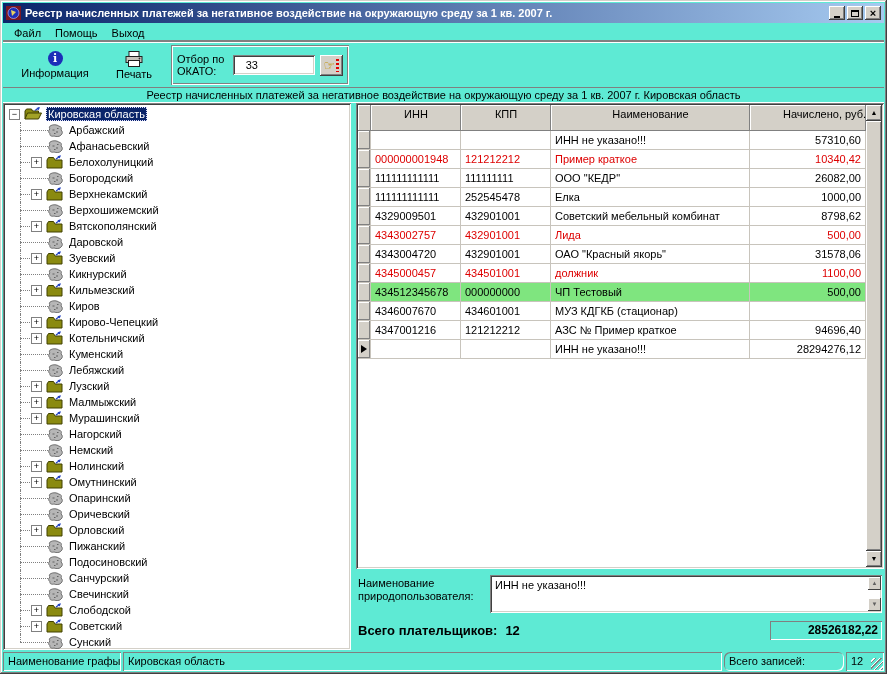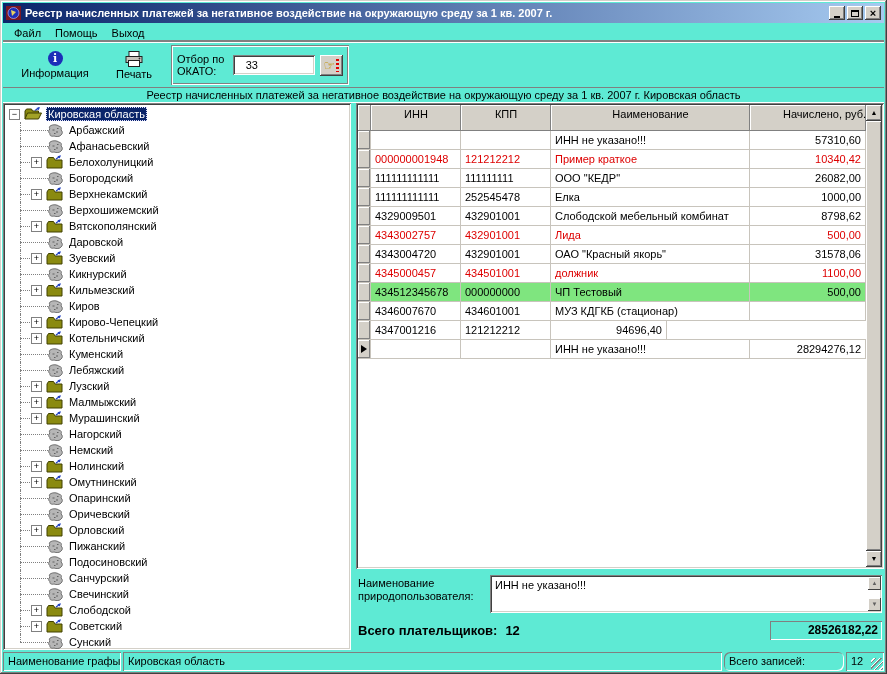--- a/index.html
+++ b/index.html
@@ -640,21 +640,21 @@
     <div class="gc w-inn c-inn">111111111111</div>
     <div class="gc w-kpp c-kpp">252545478</div>
     <div class="gc w-name c-name">Елка</div>
     <div class="gc w-amt c-amt">1000,00</div>
   </div>
 
   <div class="grow">
     <div class="gc gsel w-sel"></div>
     <div class="gc w-inn c-inn">4329009501</div>
     <div class="gc w-kpp c-kpp">432901001</div>
-    <div class="gc w-name c-name">Слободской мебельный комбинат</div>
+    <div class="gc w-name c-name">Советский мебельный комбинат</div>
     <div class="gc w-amt c-amt">8798,62</div>
   </div>
 
   <div class="grow red">
     <div class="gc gsel w-sel"></div>
     <div class="gc w-inn c-inn">4343002757</div>
     <div class="gc w-kpp c-kpp">432901001</div>
     <div class="gc w-name c-name">Лида</div>
     <div class="gc w-amt c-amt">500,00</div>
   </div>
@@ -688,20 +688,21 @@
     <div class="gc w-inn c-inn">4346007670</div>
     <div class="gc w-kpp c-kpp">434601001</div>
     <div class="gc w-name c-name">МУЗ КДГКБ (стационар)</div>
     <div class="gc w-amt c-amt"></div>
   </div>
 
   <div class="grow">
     <div class="gc gsel w-sel"></div>
     <div class="gc w-inn c-inn">4347001216</div>
     <div class="gc w-kpp c-kpp">121212212</div>
+    <div class="gc w-name c-name">АЗС № Пример краткое</div>
     <div class="gc w-amt c-amt">94696,40</div>
   </div>
 
   <div class="grow current">
     <div class="gc gsel w-sel">
                   <span class="marker"></span>
                 </div>
     <div class="gc w-inn c-inn"></div>
     <div class="gc w-kpp c-kpp"></div>
     <div class="gc w-name c-name">ИНН не указано!!!</div>

